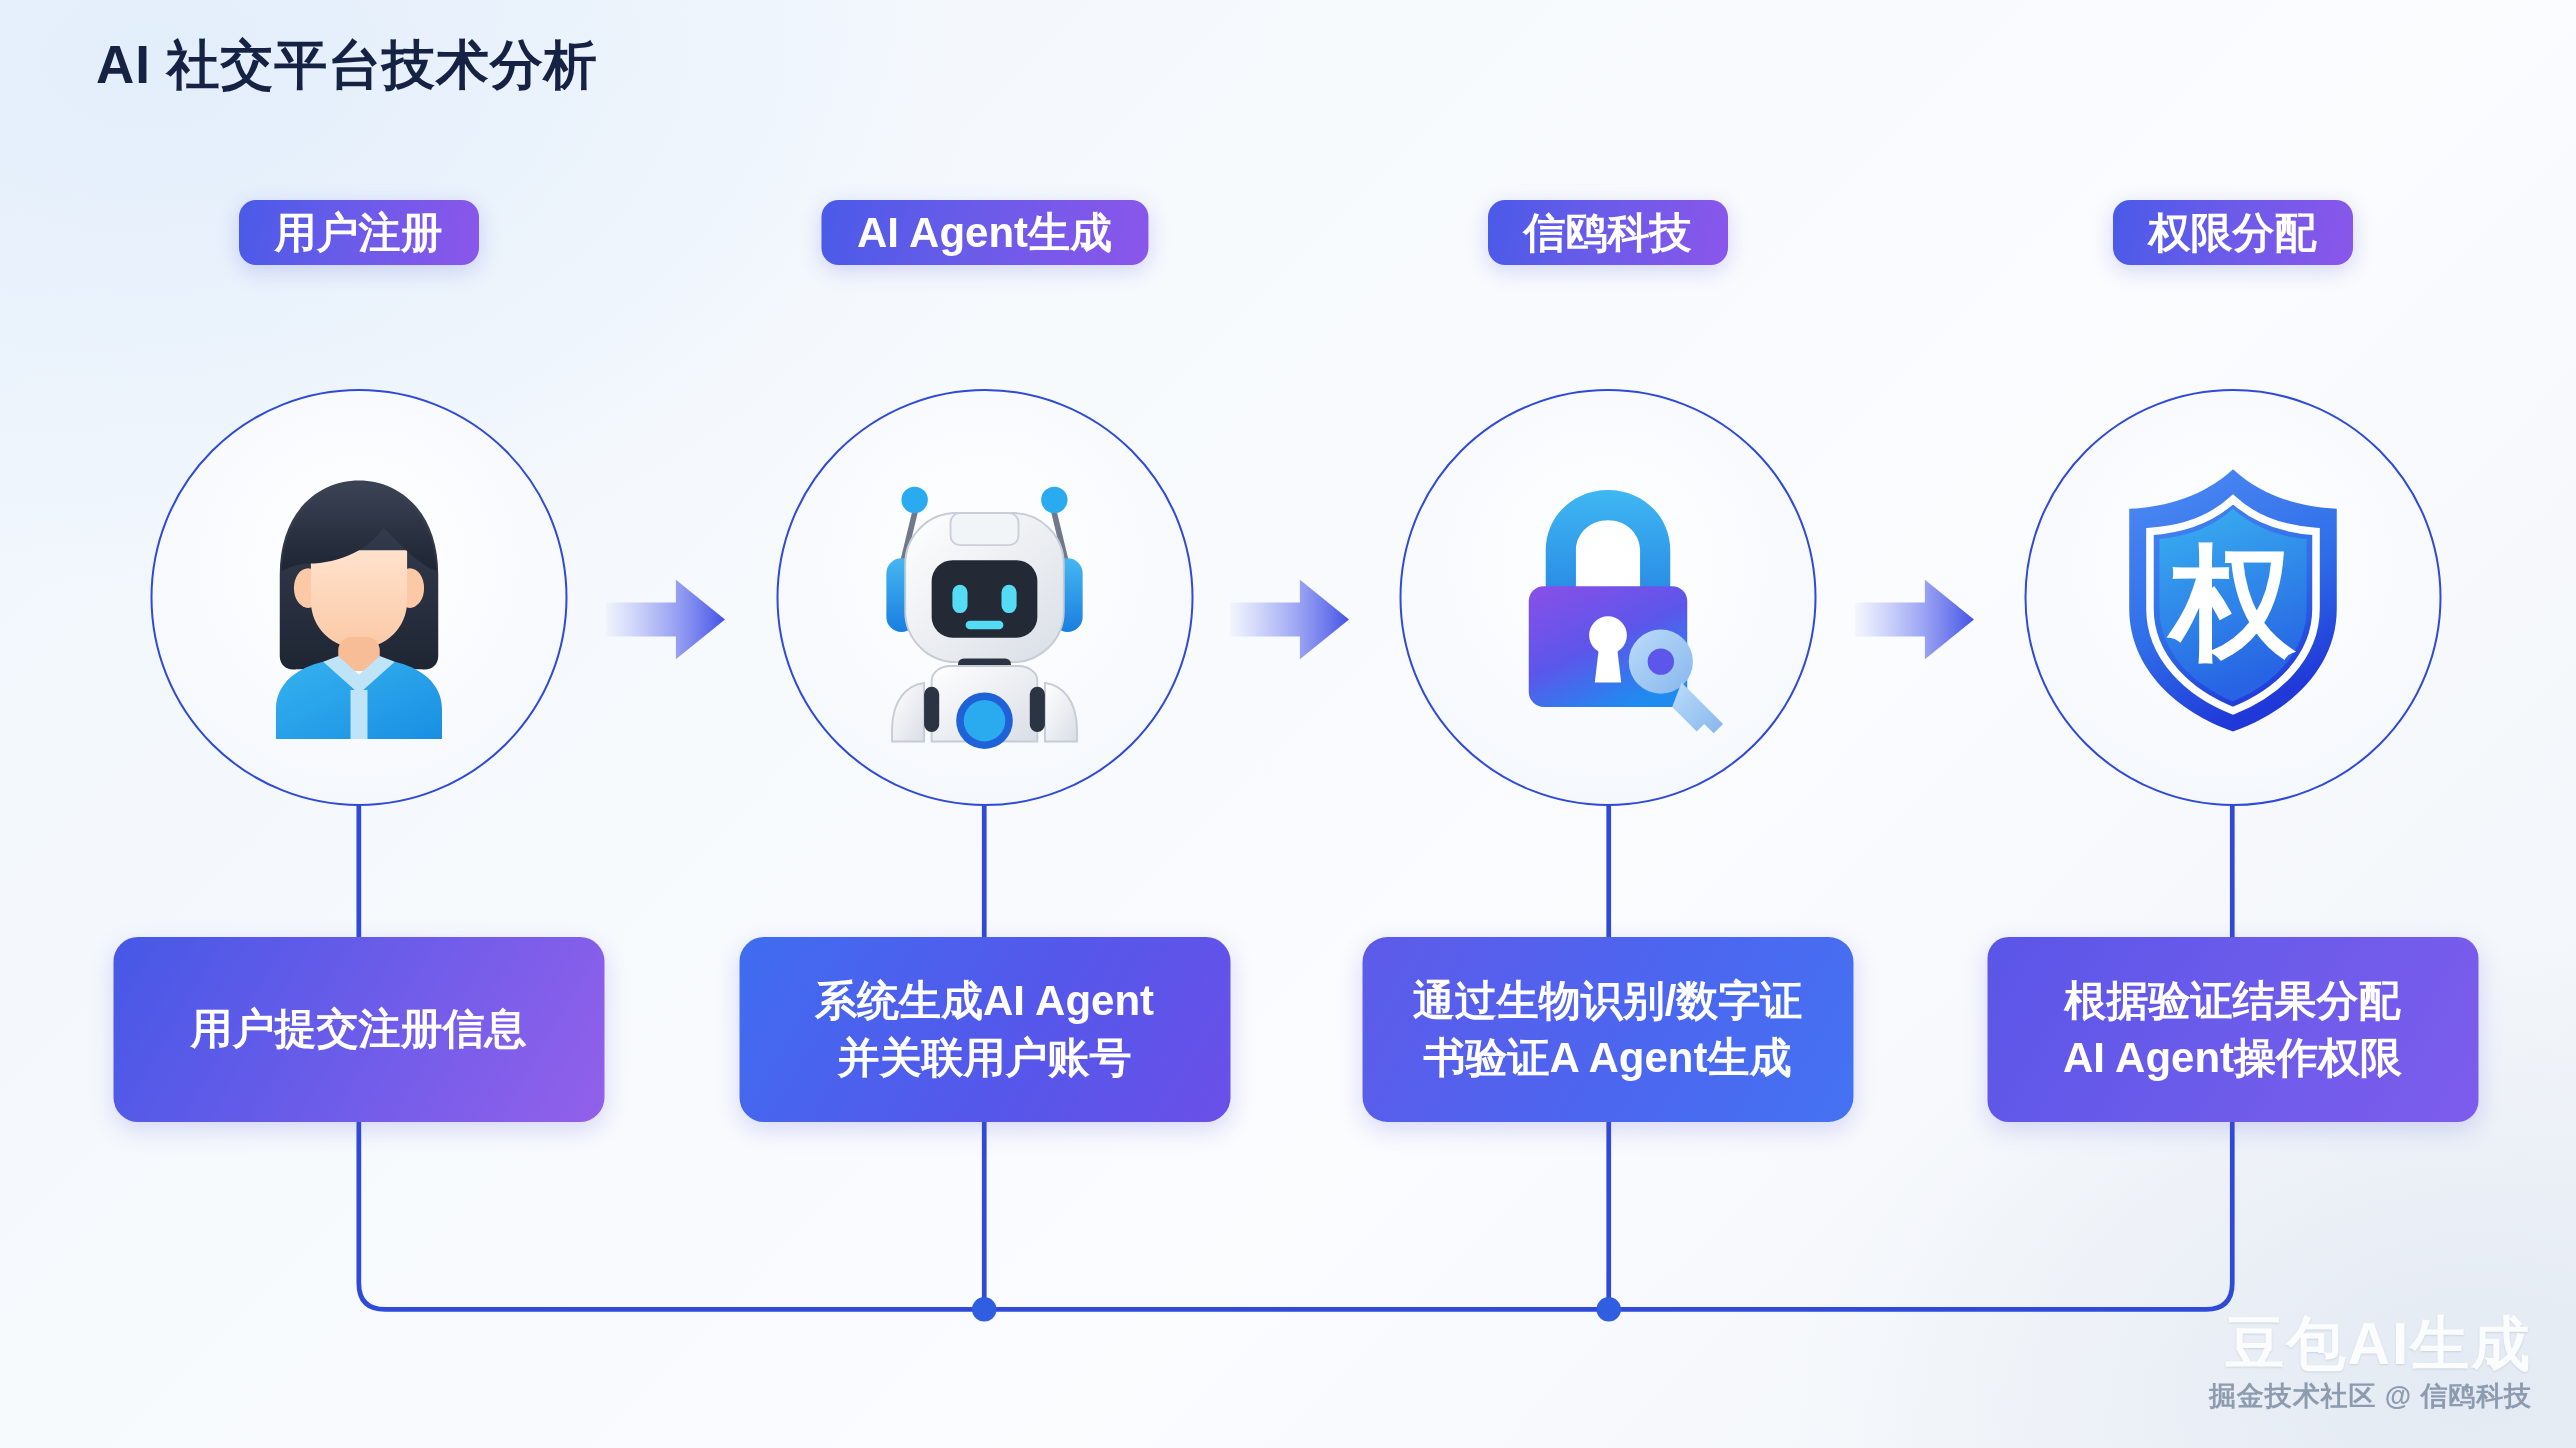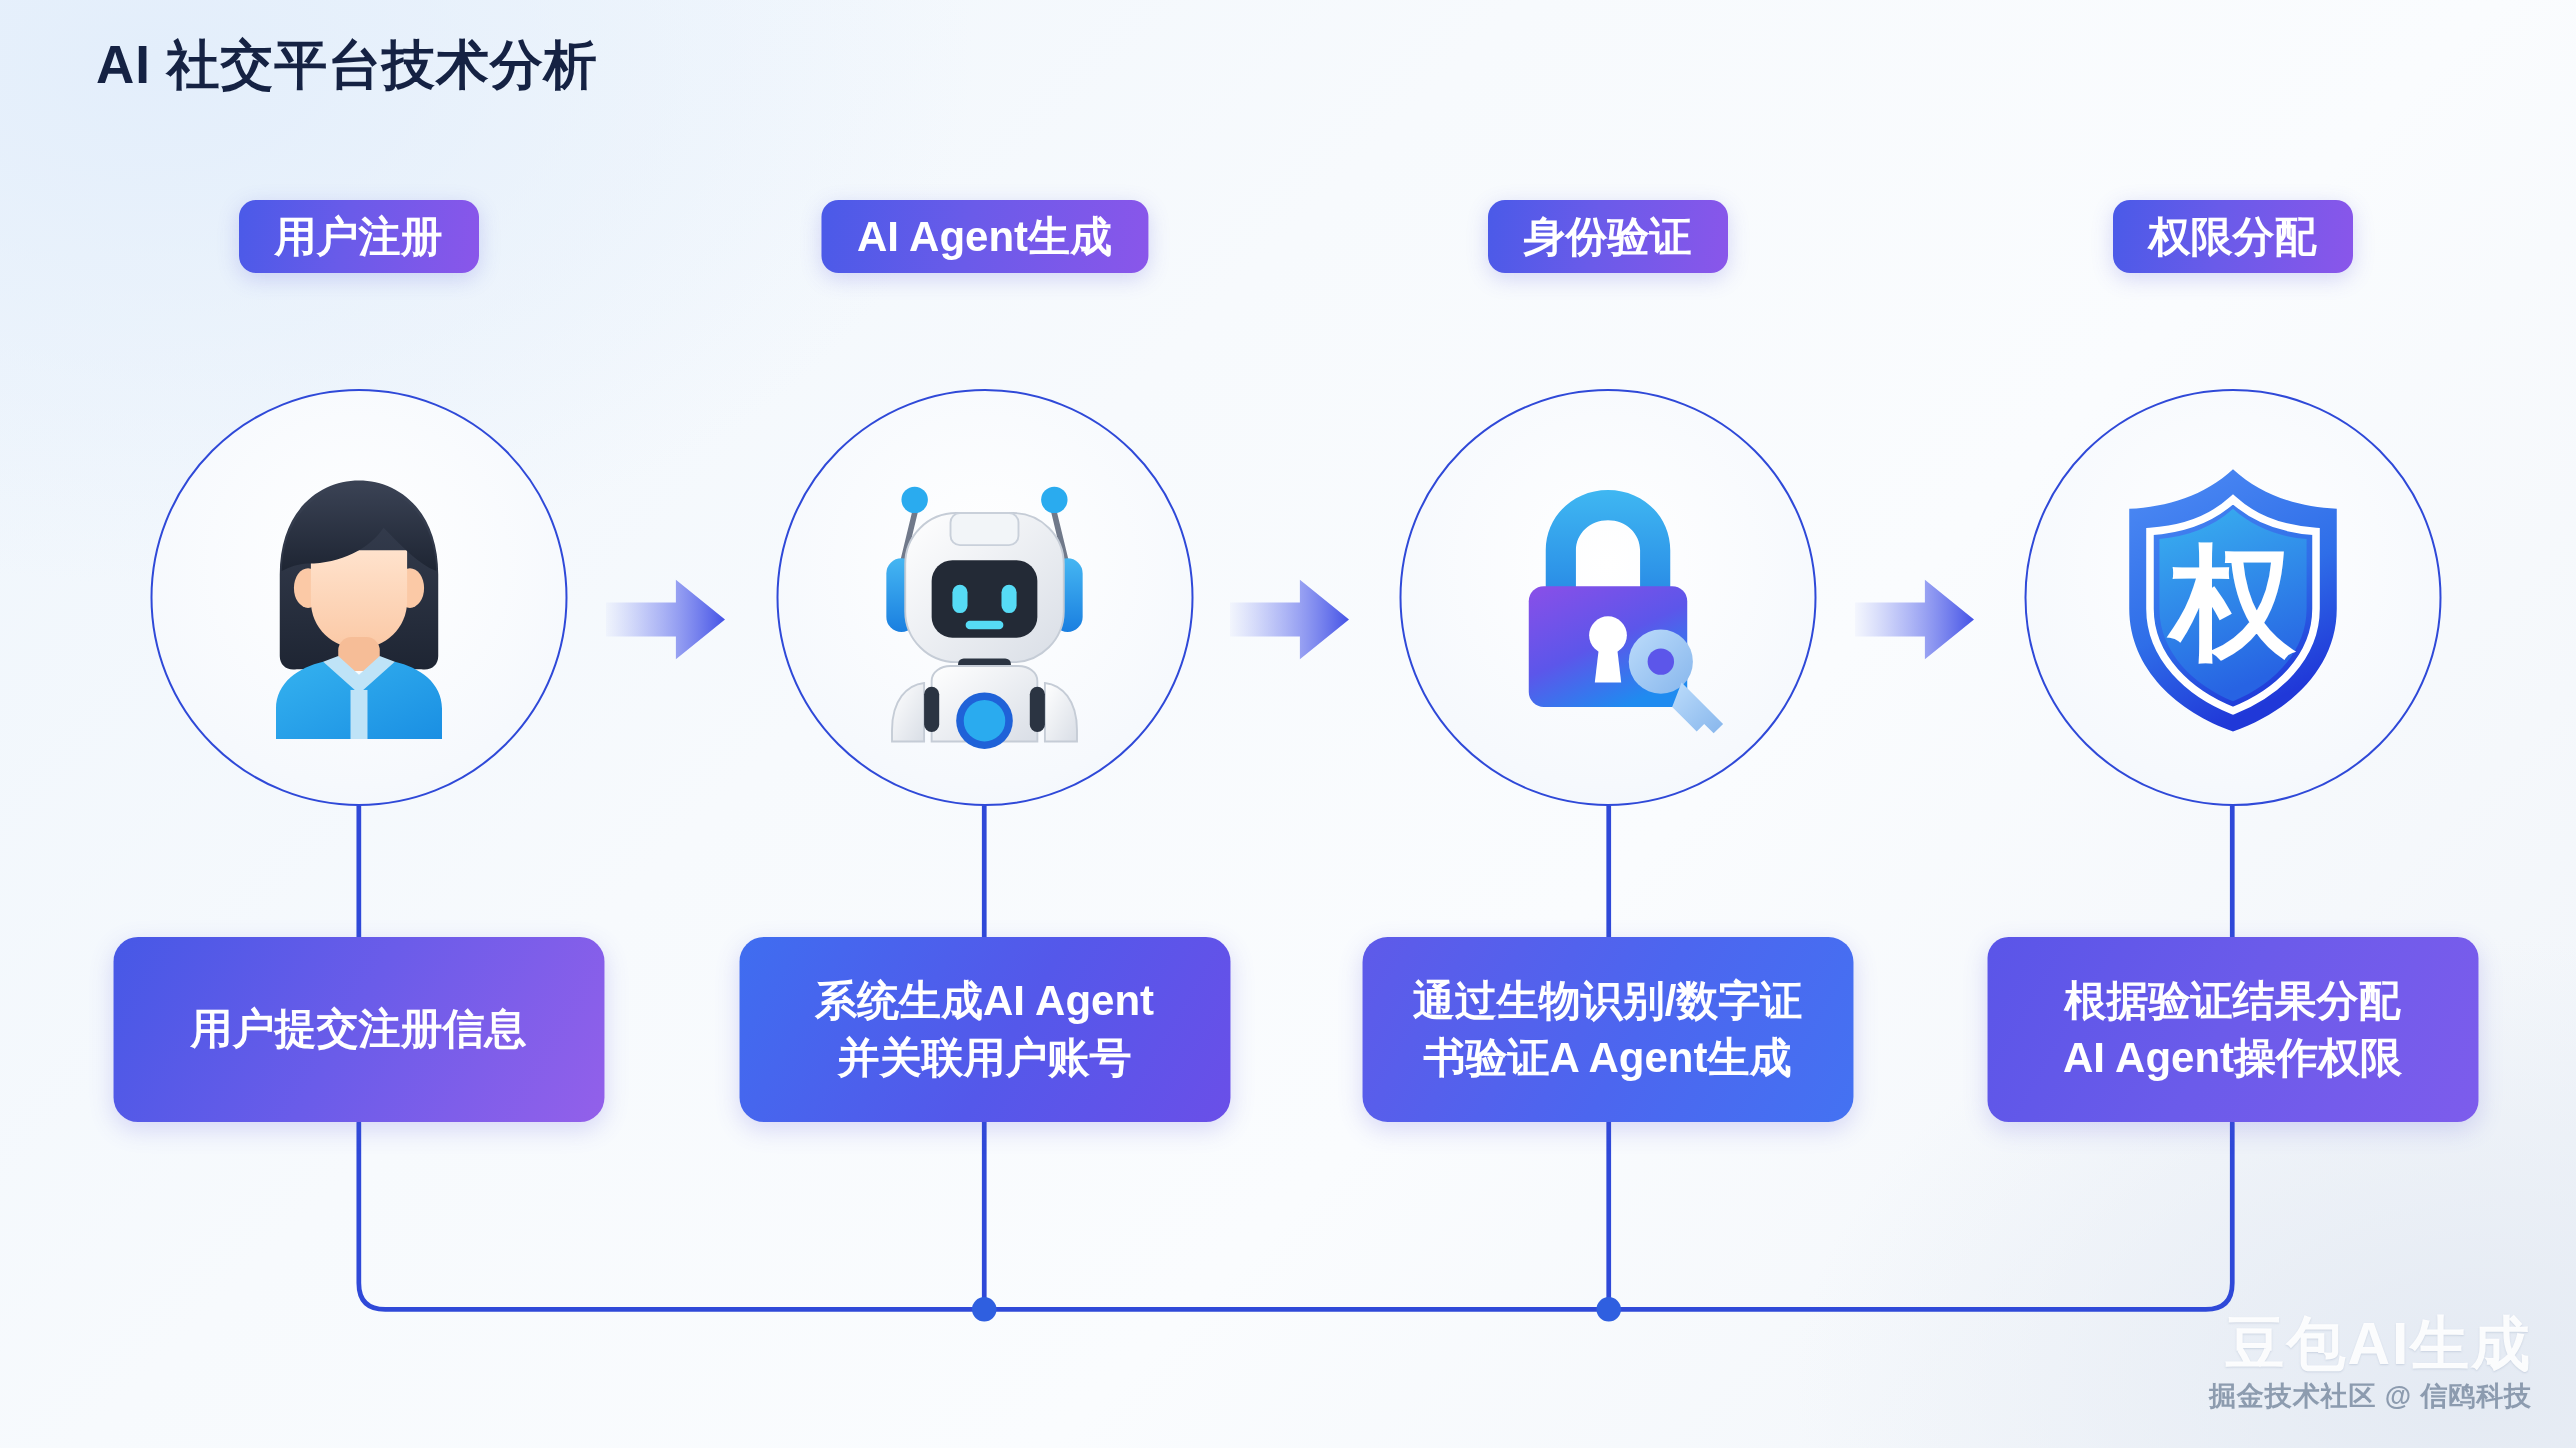--- a/index.html
+++ b/index.html
@@ -58,21 +58,21 @@
   .step-2 { left: 777px; }
   .step-3 { left: 1400px; }
   .step-4 { left: 2025px; }
 
   
   .pill {
     position: absolute;
     top: 200px;
     left: 50%;
     transform: translateX(-50%);
-    height: 73px;
+    height: 65px;
     padding: 14px 36px;
     display: flex;
     align-items: center;
     justify-content: center;
     border-radius: 17px;
     background: linear-gradient(100deg, #4a5ae8 0%, #6a5be9 45%, #8a56ea 100%);
     color: #ffffff;
     font-size: 42px;
     font-weight: 700;
     white-space: nowrap;
@@ -298,21 +298,21 @@
     </div>
 
     <div class="card card-2">
       <span class="line">系统生成AI Agent</span>
       <span class="line">并关联用户账号</span>
     </div>
   </div>
 
   <div class="step step-3">
 
-    <div class="pill">身份验证</div>
+    <div class="pill">信鸥科技</div>
 
     <div class="circle">
       <svg width="283" height="283" viewBox="0 0 300 300">
         <defs>
           <linearGradient id="lockBody" x1="0" y1="0" x2="0.6" y2="1">
             <stop offset="0%" stop-color="#8a4fe8"></stop>
               <stop offset="55%" stop-color="#5c56ea"></stop>
               <stop offset="100%" stop-color="#1f8bf0"></stop>
           </linearGradient>
           <linearGradient id="shackle" x1="0" y1="0" x2="0" y2="1">

